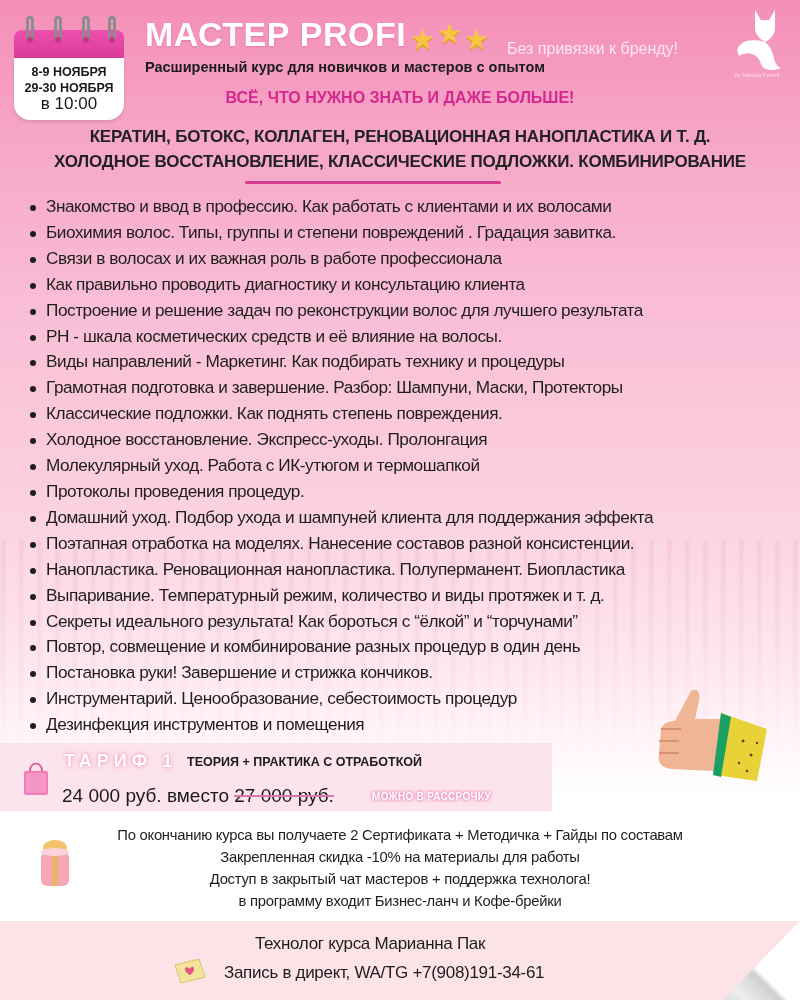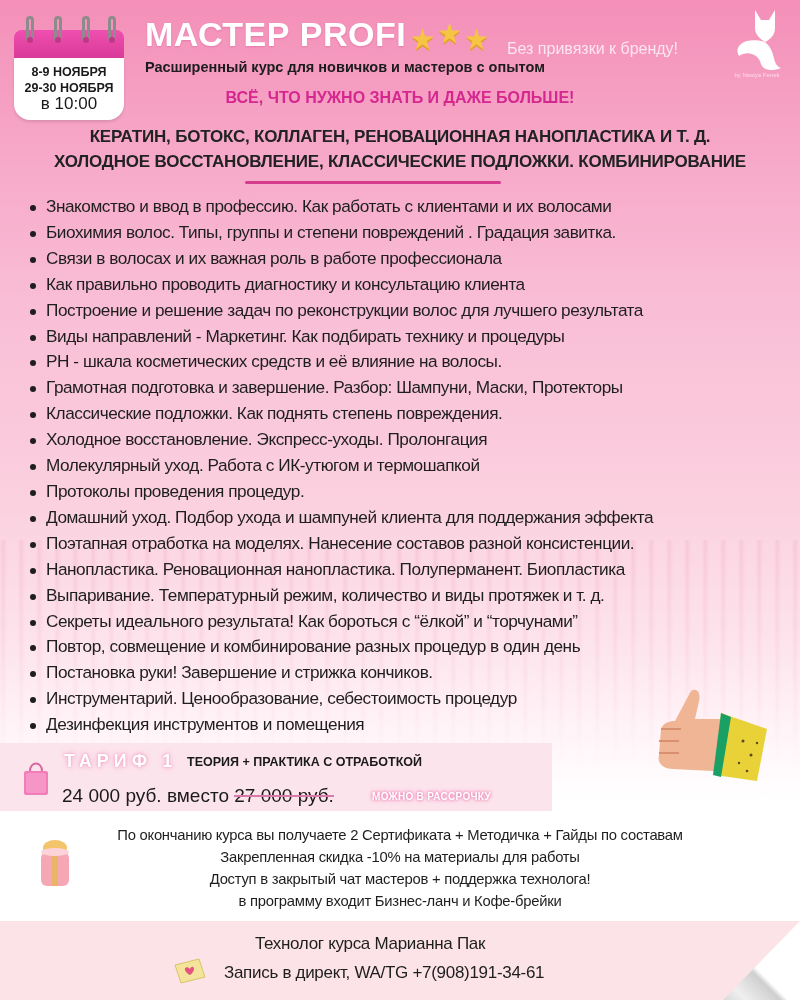--- a/index.html
+++ b/index.html
@@ -201,22 +201,22 @@
   <div>ХОЛОДНОЕ ВОССТАНОВЛЕНИЕ, КЛАССИЧЕСКИЕ ПОДЛОЖКИ.  КОМБИНИРОВАНИЕ</div>
 </div>
 <div class="divider"></div>
 
 <ul class="program">
   <li>Знакомство и ввод в профессию. Как работать с клиентами и их волосами</li>
   <li>Биохимия волос. Типы, группы и степени повреждений . Градация завитка.</li>
   <li>Связи в волосах и их важная роль в работе профессионала</li>
   <li>Как правильно проводить диагностику и консультацию клиента</li>
   <li>Построение и решение задач по реконструкции волос для лучшего результата</li>
+  <li>РН - шкала косметических средств и её влияние на волосы.</li>
   <li>Виды направлений - Маркетинг. Как подбирать технику и процедуры</li>
-  <li>РН - шкала косметических средств и её влияние на волосы.</li>
   <li>Грамотная подготовка и завершение. Разбор: Шампуни, Маски, Протекторы</li>
   <li>Классические подложки. Как поднять степень повреждения.</li>
   <li>Холодное восстановление. Экспресс-уходы. Пролонгация</li>
   <li>Молекулярный уход. Работа с ИК-утюгом и термошапкой</li>
   <li>Протоколы проведения процедур.</li>
   <li>Домашний уход. Подбор ухода и шампуней клиента для поддержания эффекта</li>
   <li>Поэтапная отработка на моделях. Нанесение составов разной консистенции.</li>
   <li>Нанопластика. Реновационная нанопластика. Полуперманент. Биопластика</li>
   <li>Выпаривание. Температурный режим, количество и виды протяжек и т. д.</li>
   <li>Секреты  идеального результата! Как бороться с “ёлкой” и “торчунами”</li>

